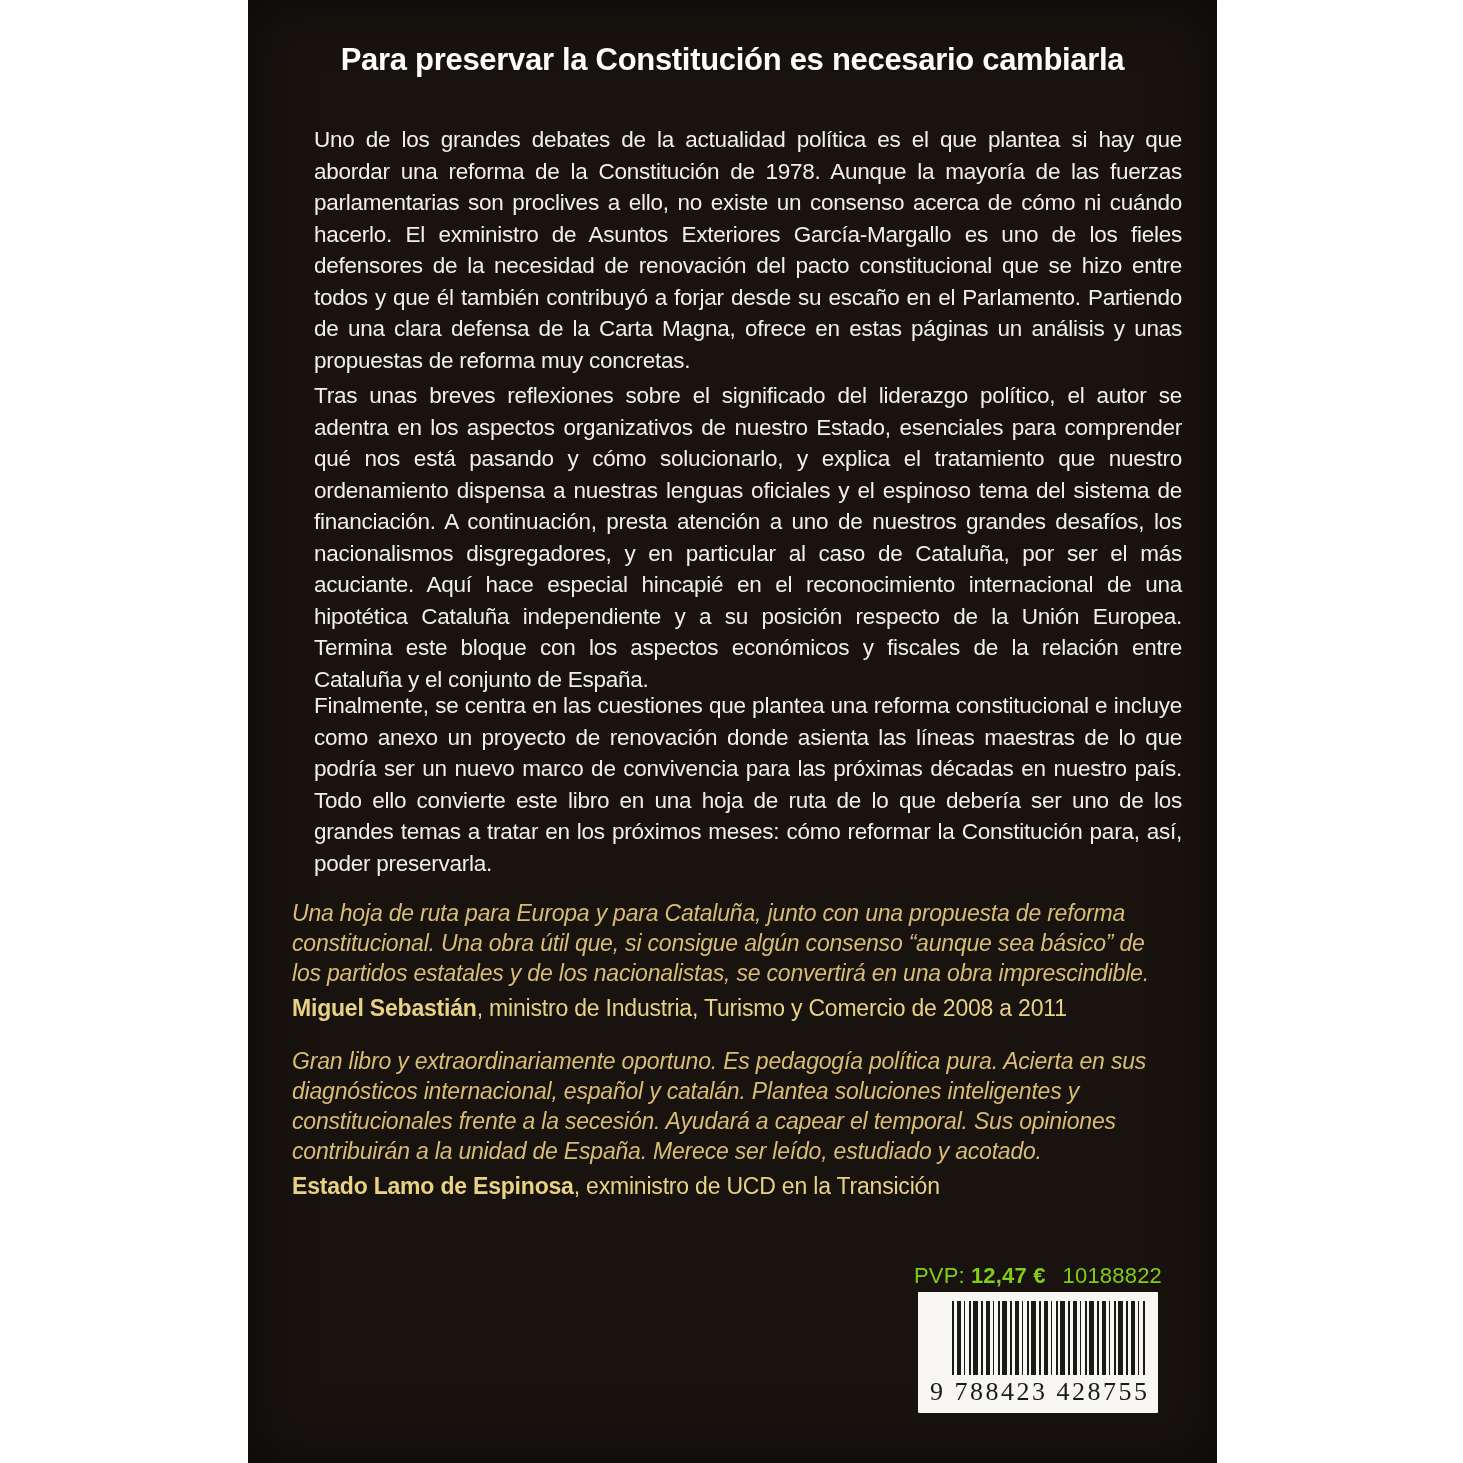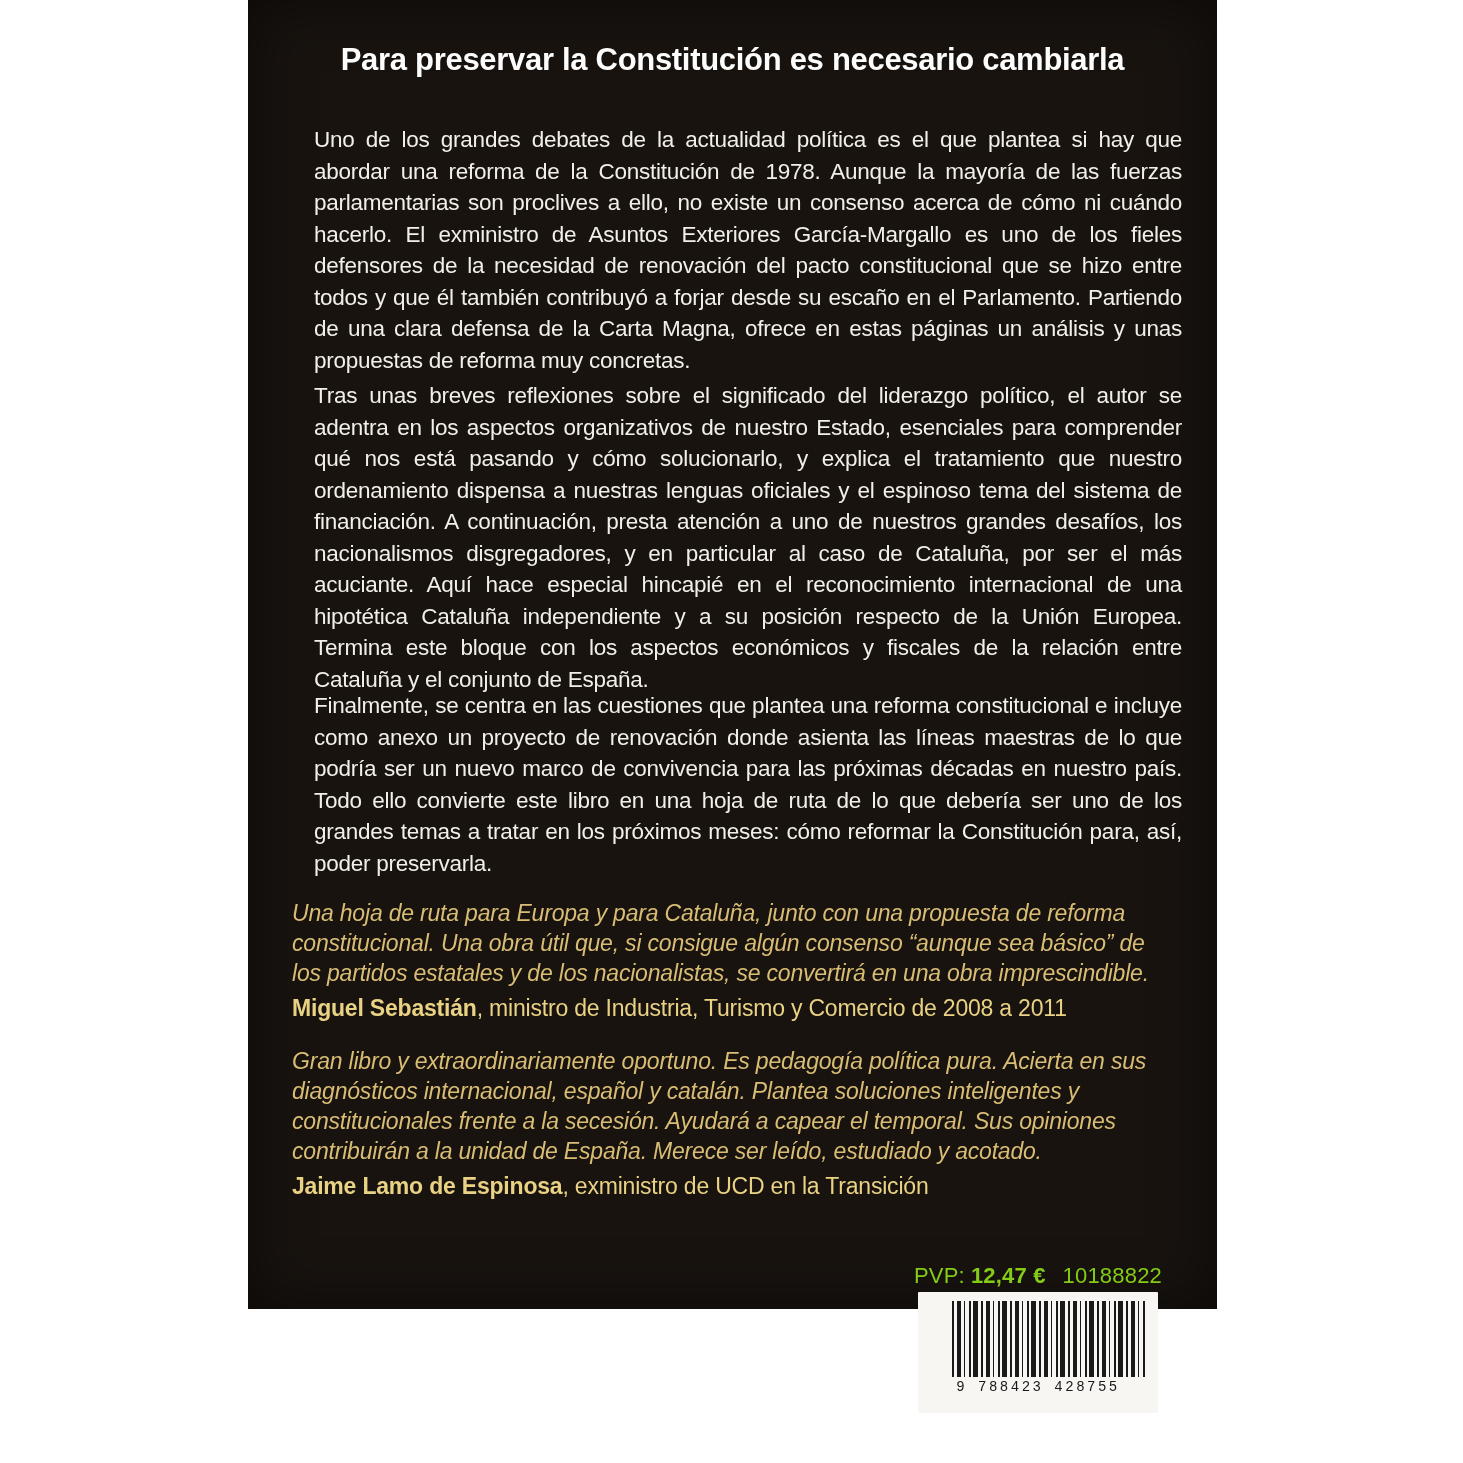--- a/index.html
+++ b/index.html
@@ -16,21 +16,21 @@
   html,body{width:1463px;height:1463px;}
   body{
     background:var(--page-bg);
     font-family:"Liberation Sans","DejaVu Sans",sans-serif;
     position:relative;
     overflow:hidden;
   }
   .cover{
     position:absolute;
     left:248px;top:0;
-    width:969px;height:1309px;
+    width:969px;height:1463px;
     background:var(--cover-bg);
     box-shadow:inset 0 0 60px rgba(0,0,0,.55);
   }
   .cover-title{
     position:absolute;
     top:42px;left:0;right:0;
     text-align:center;
     color:var(--title-text);
     font-size:31px;
     font-weight:700;
@@ -108,22 +108,22 @@
       repeating-linear-gradient(90deg,
         var(--barcode-ink) 0 2px, transparent 2px 5px,
         var(--barcode-ink) 5px 9px, transparent 9px 12px,
         var(--barcode-ink) 12px 13px, transparent 13px 17px,
         var(--barcode-ink) 17px 19px, transparent 19px 21px,
         var(--barcode-ink) 21px 26px, transparent 26px 29px);
   }
   .barcode-number{
     margin-top:2px;
     color:var(--barcode-ink);
-    font-family:Liberation Mono, monospace;
-    font-size:14px;
+    font-family:Liberation Serif, serif;
+    font-size:26px;
     letter-spacing:2.5px;
     white-space:nowrap;
     text-align:center;
   }
 </style>
 </head>
 <body>
 
 <div class="cover">
 
@@ -135,21 +135,21 @@
     <p>Finalmente, se centra en las cuestiones que plantea una reforma constitucional e incluye como anexo un proyecto de renovación donde asienta las líneas maestras de lo que podría ser un nuevo marco de convivencia para las próximas décadas en nuestro país. Todo ello convierte este libro en una hoja de ruta de lo que debería ser uno de los grandes temas a tratar en los próximos meses: cómo reformar la Constitución para, así, poder preservarla.</p>
   </div>
 
   <div class="endorsement first">
     <p class="quote-text">Una hoja de ruta para Europa y para Cataluña, junto con una propuesta de reforma constitucional. Una obra útil que, si consigue algún consenso “aunque sea básico” de los partidos estatales y de los nacionalistas, se convertirá en una obra imprescindible.</p>
     <p class="quote-attr"><strong>Miguel Sebastián</strong><span>, ministro de Industria, Turismo y Comercio de 2008 a 2011</span></p>
   </div>
 
   <div class="endorsement second">
     <p class="quote-text">Gran libro y extraordinariamente oportuno. Es pedagogía política pura. Acierta en sus diagnósticos internacional, español y catalán. Plantea soluciones inteligentes y constitucionales frente a la secesión. Ayudará a capear el temporal. Sus opiniones contribuirán a la unidad de España. Merece ser leído, estudiado y acotado.</p>
-    <p class="quote-attr"><strong>Jaime Lamo de Espinosa</strong><span>, exministro de UCD en la Transición</span></p>
+    <p class="quote-attr"><strong>Estado Lamo de Espinosa</strong><span>, exministro de UCD en la Transición</span></p>
   </div>
 
 
   <div class="price-row">
     <span class="price-left">
         <span>PVP:</span>
         <span class="price-value">12,47 €</span>
       </span>
     <span>10188822</span>
   </div>

